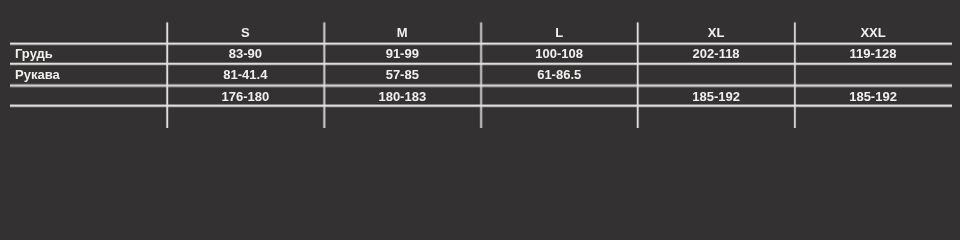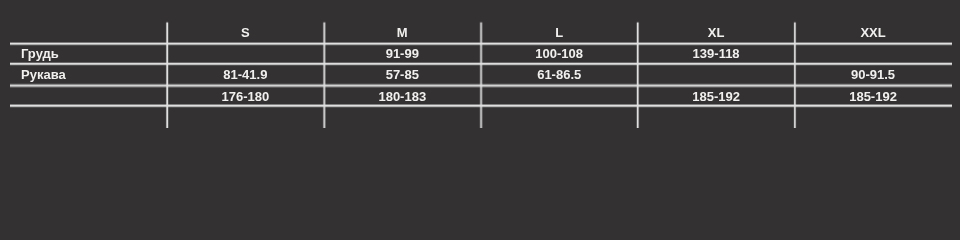--- a/index.html
+++ b/index.html
@@ -12,21 +12,21 @@
   #chart{position:relative;width:960px;height:128px;overflow:hidden;}
 
   
   .vrule{position:absolute;top:21px;height:107px;width:1px;}
   .hrule{position:absolute;left:10px;width:941.5px;height:1px;}
 
   
   .cell{position:absolute;font-size:13px;font-weight:bold;color:#f2f0ee;
         white-space:nowrap;line-height:13px;transform:translateZ(0);}
   .cell.num{text-align:center;width:156.917px;}
-  .cell.lbl{left:21px;}
+  .cell.lbl{left:15px;}
 
   .c1{left:166.917px}.c2{left:323.833px}.c3{left:480.75px}
   .c4{left:637.667px}.c5{left:794.583px}
 
   .rh{top:26px}.r1{top:47.4px}.r2{top:68.35px}.r3{top:89.9px}
 </style>
 </head>
 <body>
 
 <div id="chart">
@@ -88,28 +88,29 @@
       <div class="hrule" style="top: 107px; background: rgba(224, 224, 224, 0.16);"></div>
     </div>
 
   <div class="cell num rh c1">S</div>
   <div class="cell num rh c2">M</div>
   <div class="cell num rh c3">L</div>
   <div class="cell num rh c5">XXL</div>
   <div class="cell num rh c4">XL</div>
 
   <div class="cell lbl r1">Грудь</div>
+  <div class="cell num r1 c1">83-90</div>
   <div class="cell num r1 c2">91-99</div>
   <div class="cell num r1 c3">100-108</div>
-  <div class="cell num r1 c4">139-118</div>
+  <div class="cell num r1 c4">202-118</div>
+  <div class="cell num r1 c5">119-128</div>
 
   <div class="cell lbl r2">Рукава</div>
-  <div class="cell num r2 c1">81-41.9</div>
+  <div class="cell num r2 c1">81-41.4</div>
   <div class="cell num r2 c2">57-85</div>
   <div class="cell num r2 c3">61-86.5</div>
-  <div class="cell num r2 c5">90-91.5</div>
 
   <div class="cell num r3 c1">176-180</div>
   <div class="cell num r3 c2">180-183</div>
   <div class="cell num r3 c4">185-192</div>
   <div class="cell num r3 c5">185-192</div>
 
 </div>
 
 </body></html>

